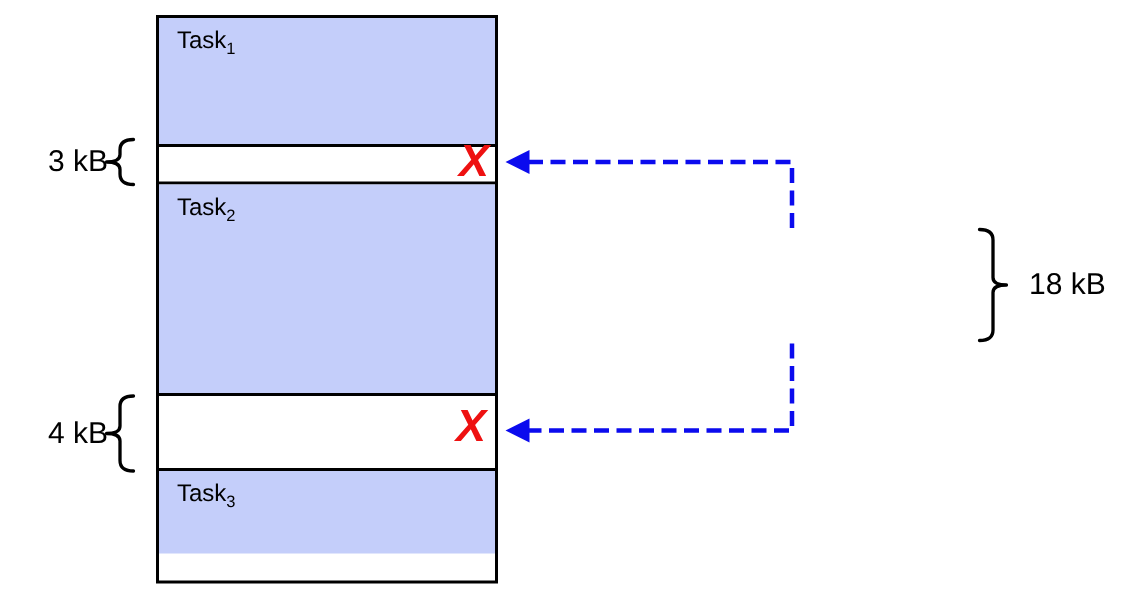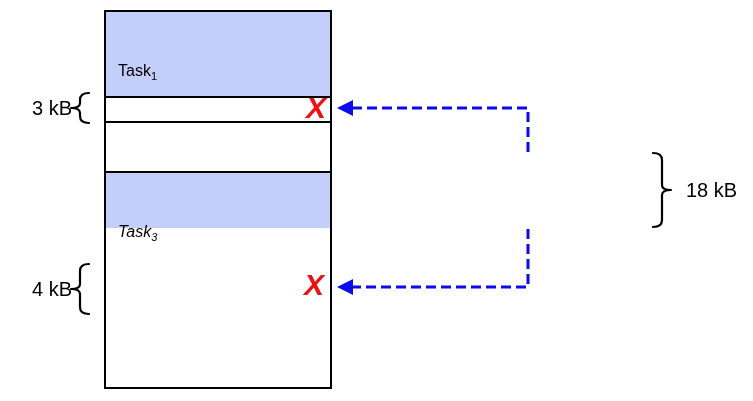--- a/index.html
+++ b/index.html
@@ -23,27 +23,26 @@
     flex-direction: column;
   }
   .seg { width: 100%; }
   .seg.task { background: #c4cefa; border-bottom: 2px solid #000; }
   .seg.gap  { background: #ffffff; border-bottom: 2px solid #000; }
   .seg.last { border-bottom: none; }
   .seg-task1 { height: 86px; }
   .seg-gap1  { height: 25px; }
   .seg-task2 { height: 141px; }
   .seg-gap2  { height: 50px; }
-  .seg-task3 { height: 55px; font-style: italic; }
+  .seg-task3 { height: 55px; }
   .tlabel {
     display: inline-block;
     padding: 7px 0 0 12px;
     font-size: 16px;
     color: #000;
-    margin-top: 43px;
   }
   .tlabel sub { font-size: 11px; line-height: 0; }
   .task4box {
     position: absolute;
     left: 416px; top: 155px;
     width: 226px; height: 71px;
     background: #c4cefa;
     border: 2px solid #000;
   }
   .task4box .tlabel { padding: 11px 0 0 10px; }
@@ -77,20 +76,23 @@
 </head>
 <body>
 
 <div class="canvas">
 
   <div class="memcol">
     <div class="seg task seg-task1">
       <span class="tlabel"><span>Task</span><sub>1</sub></span>
     </div>
     <div class="seg gap seg-gap1"></div>
+    <div class="seg task seg-task2">
+      <span class="tlabel"><span>Task</span><sub>2</sub></span>
+    </div>
     <div class="seg gap seg-gap2"></div>
     <div class="seg task seg-task3 last">
       <span class="tlabel"><span>Task</span><sub>3</sub></span>
     </div>
   </div>
 
 
   <div id="label-4kb" class="sizelabel left">3 kB</div>
   <div id="label-8kb" class="sizelabel left">4 kB</div>
   <div id="label-12kb" class="sizelabel">18 kB</div>

